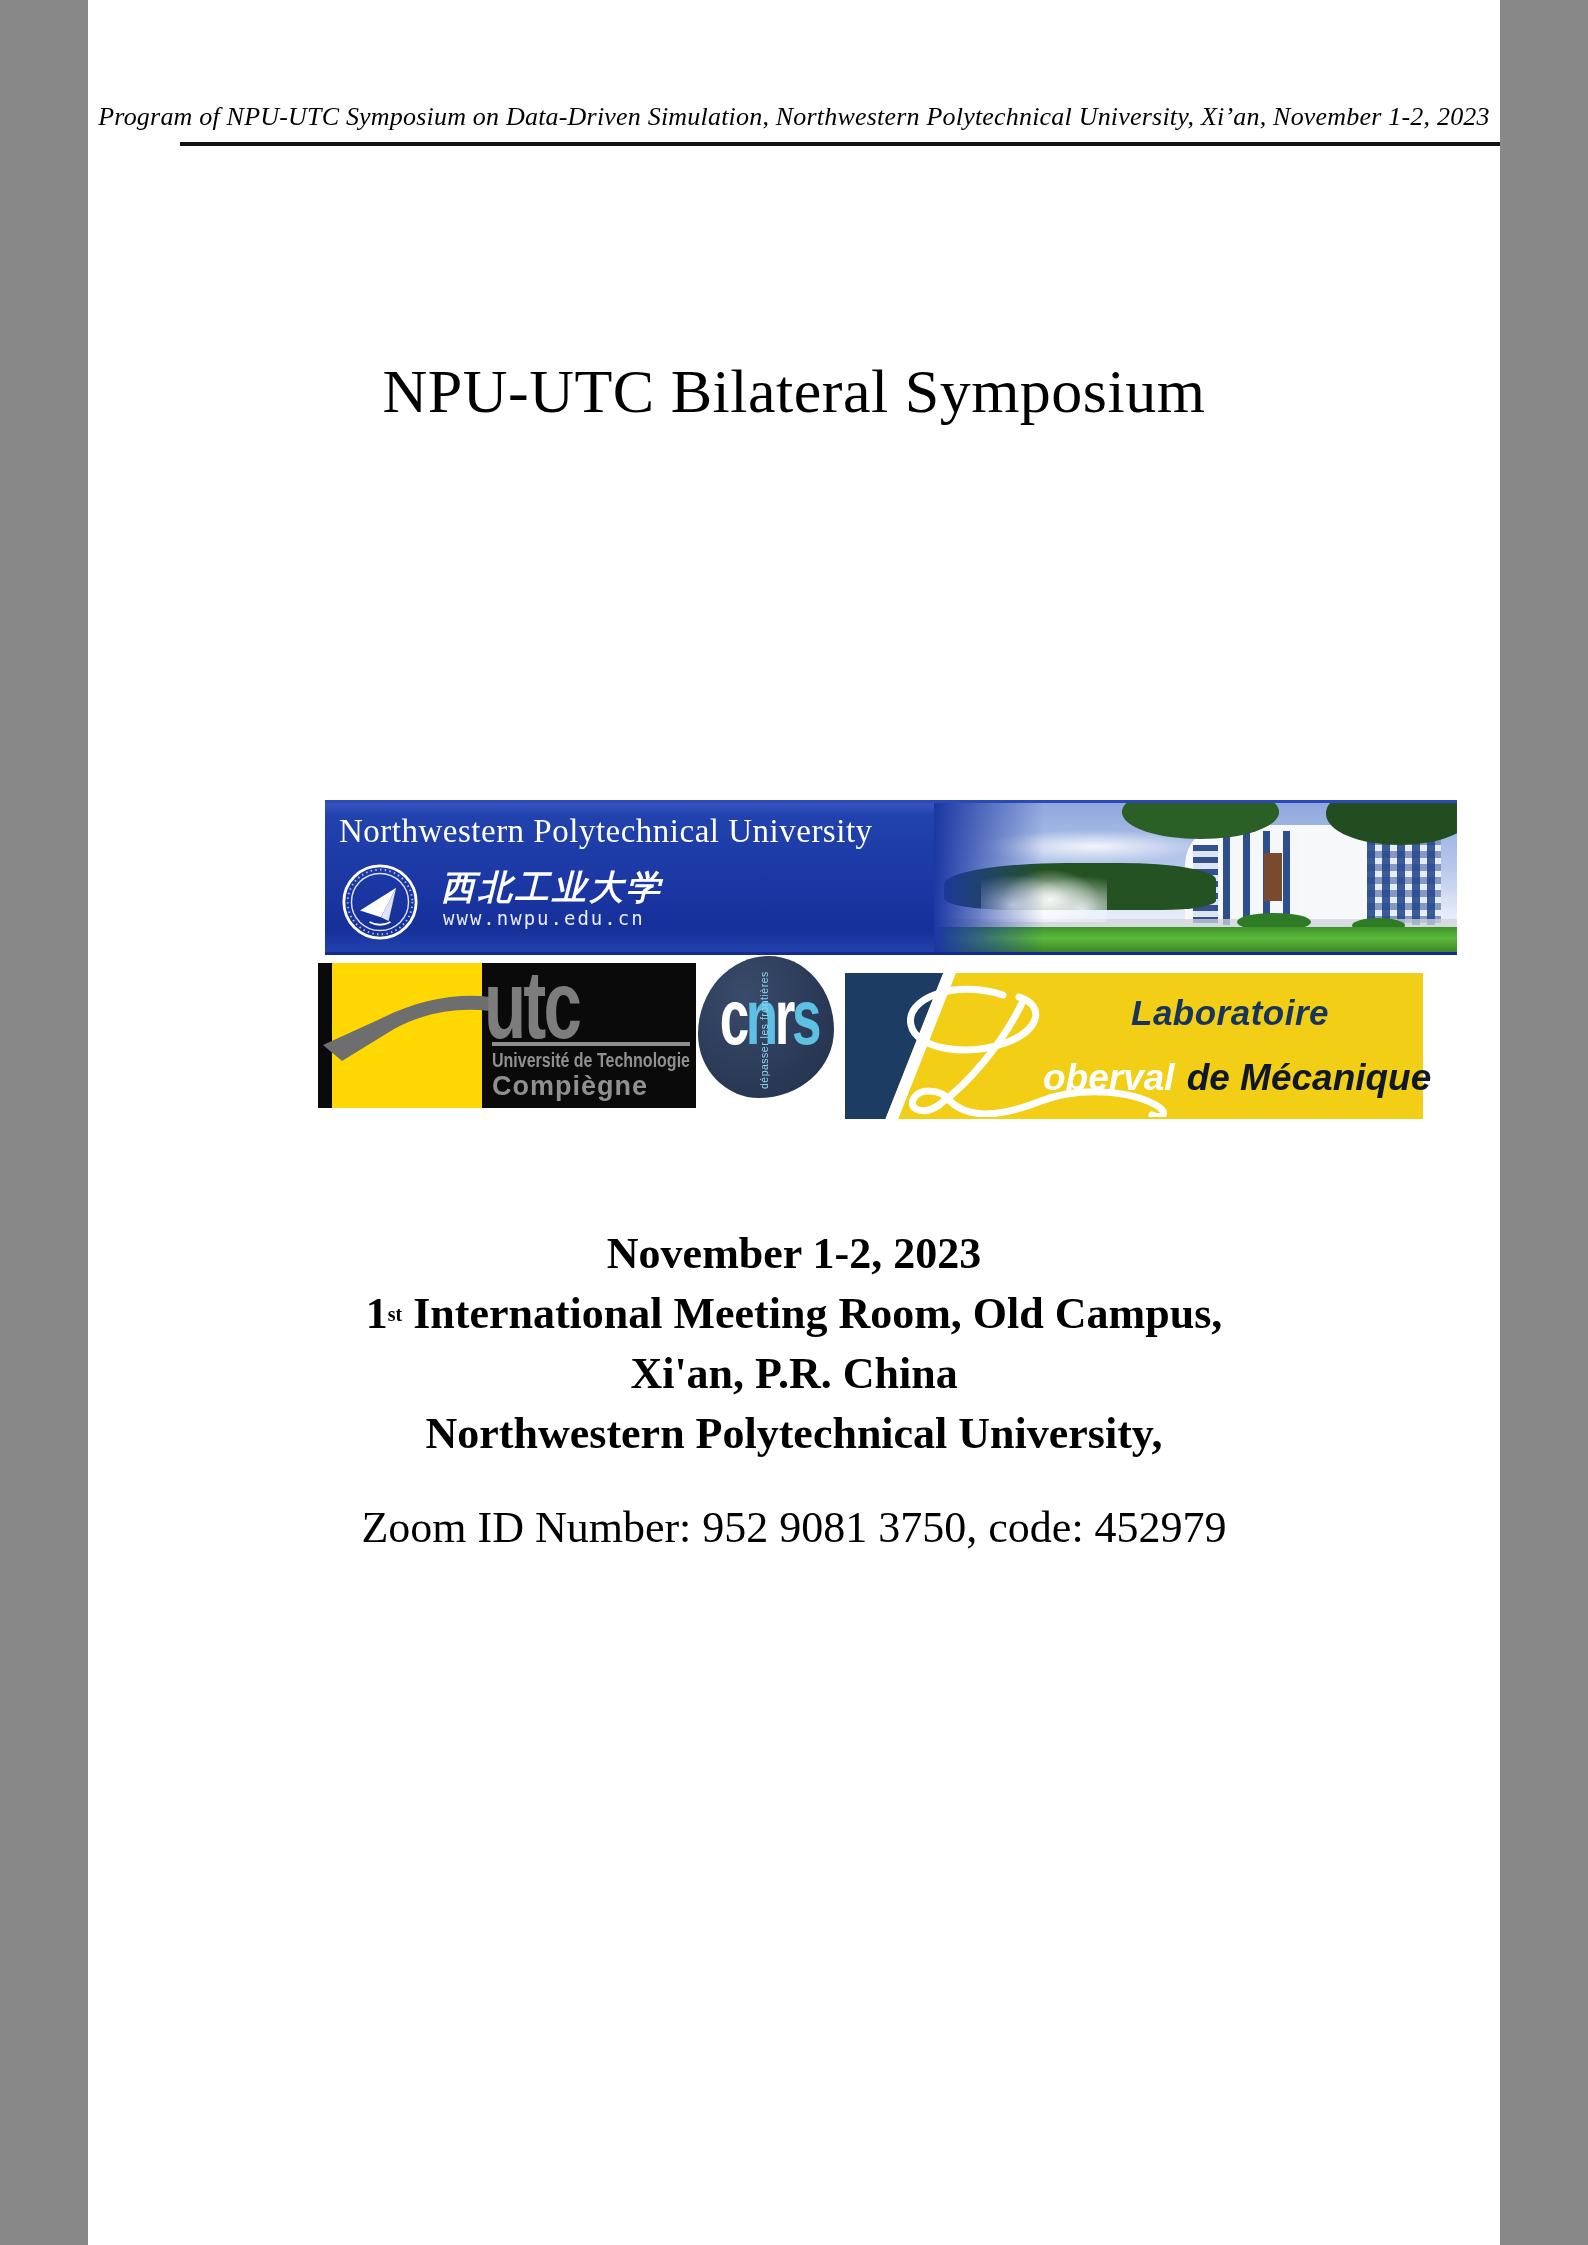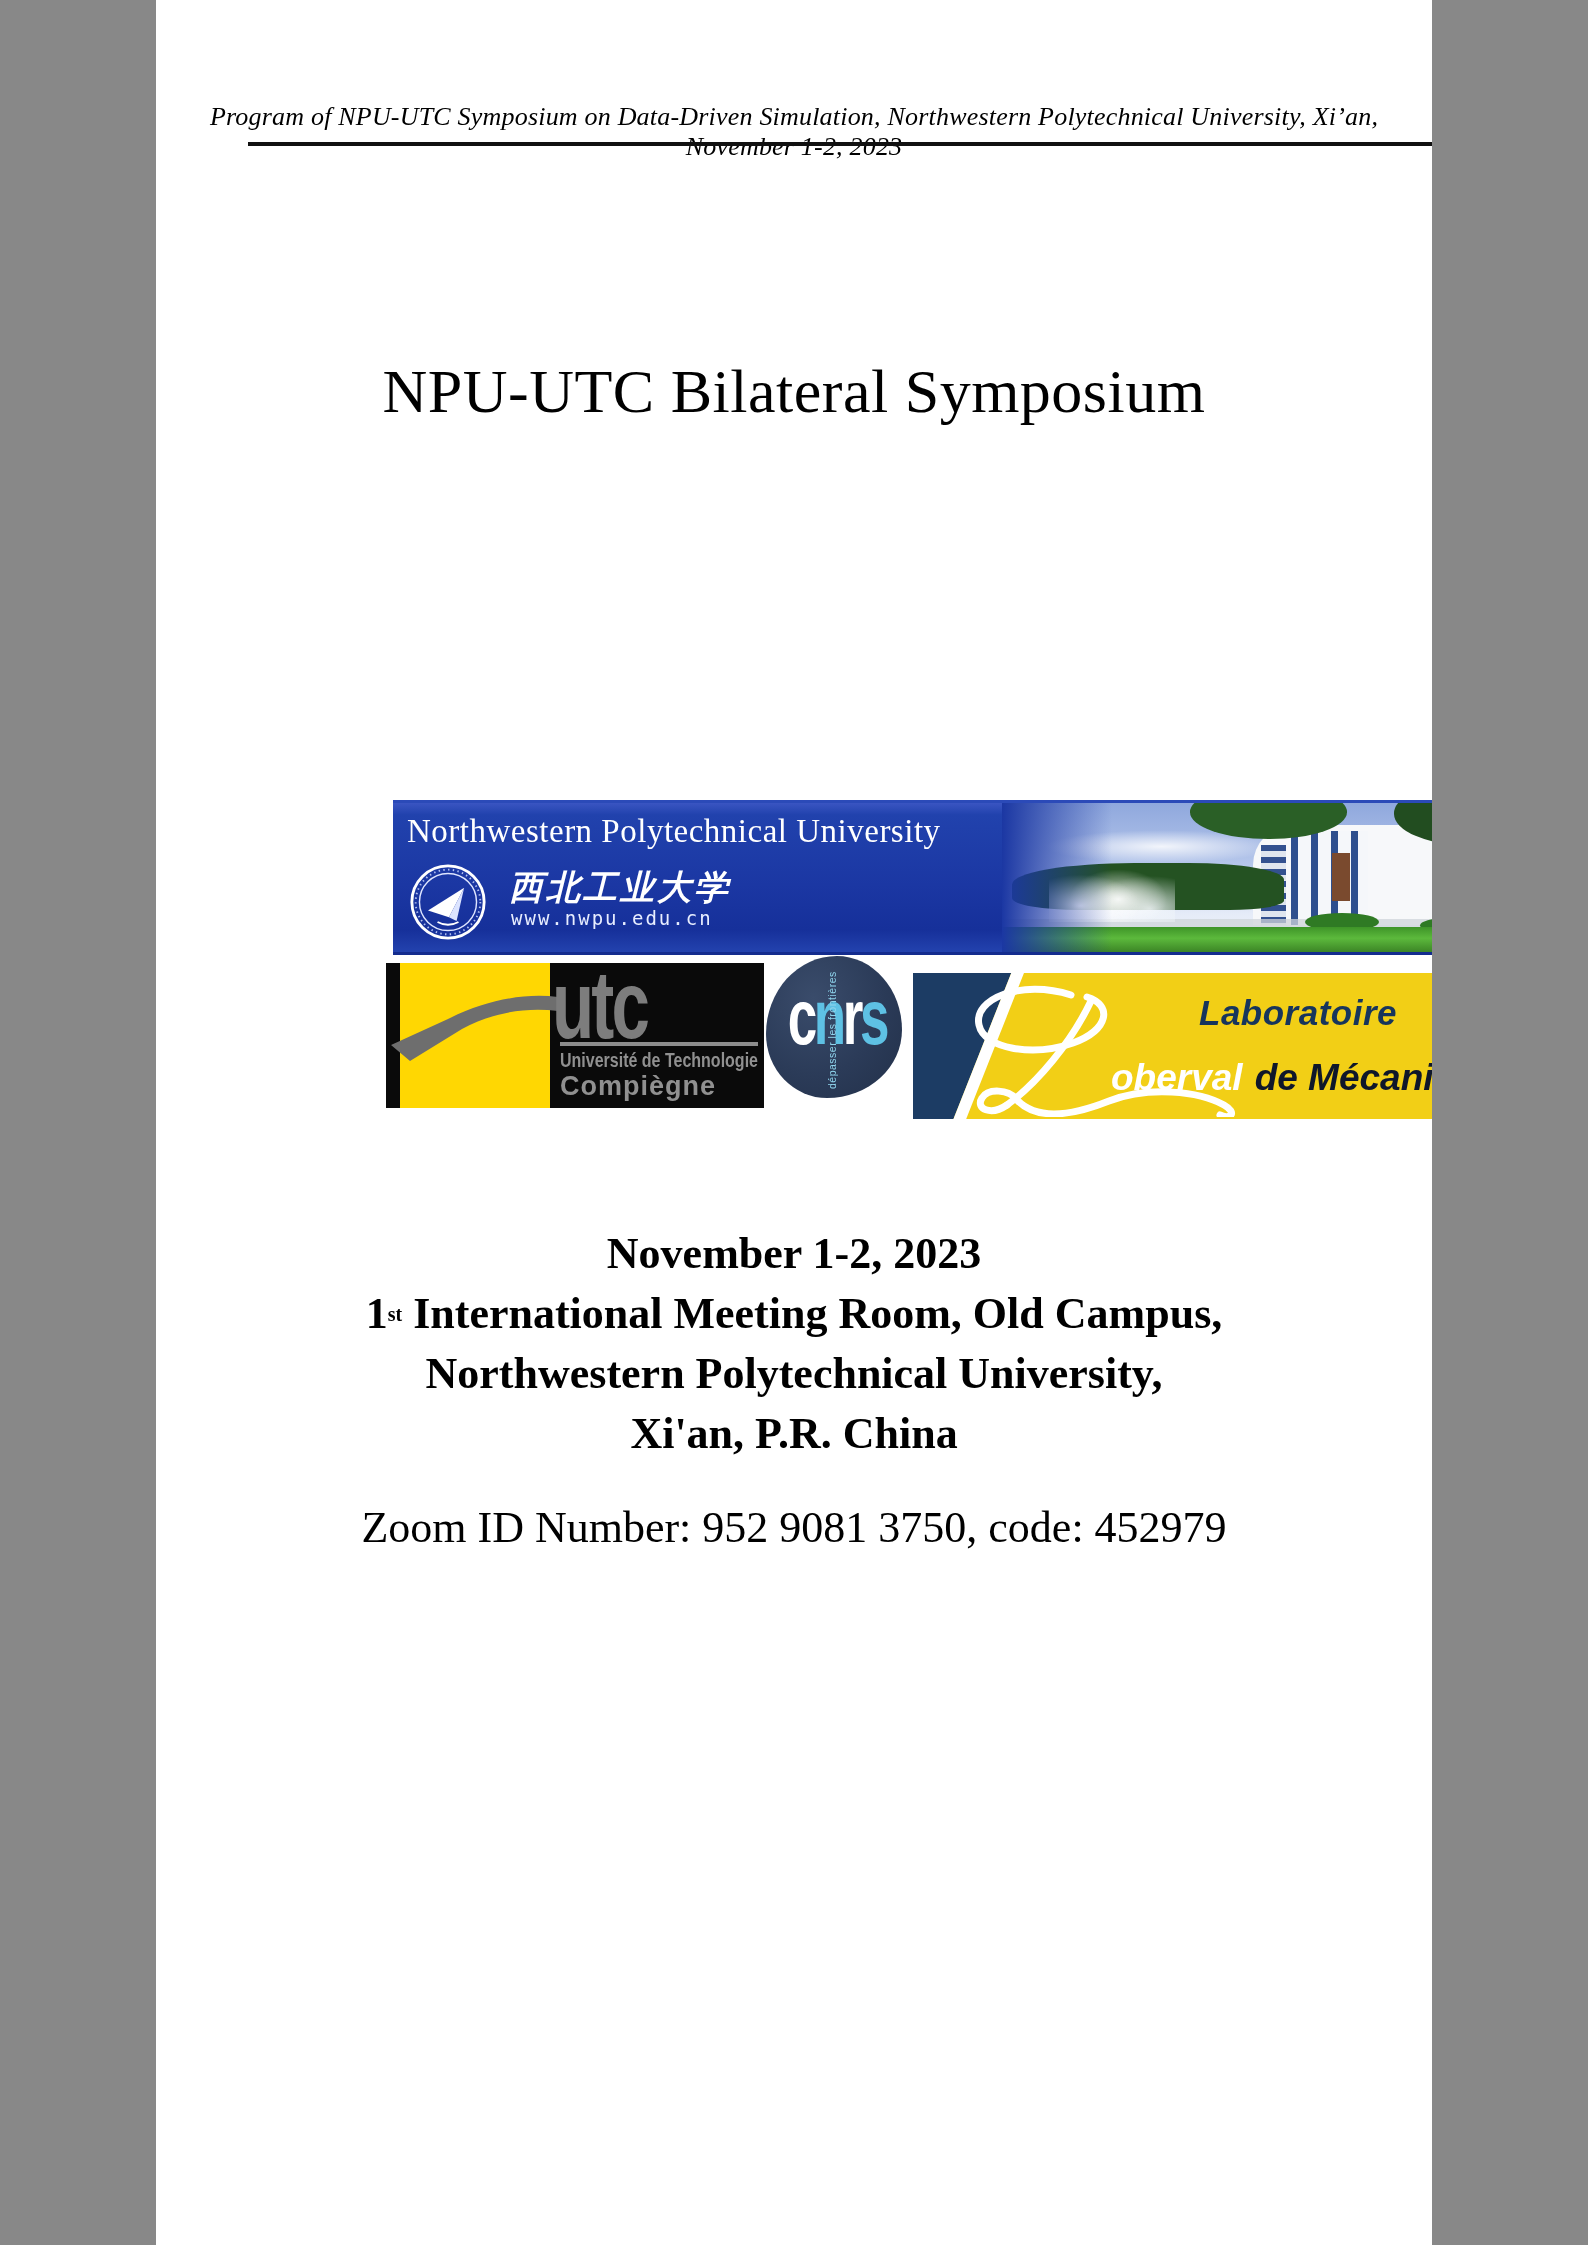--- a/index.html
+++ b/index.html
@@ -1,17 +1,17 @@
 <!DOCTYPE html>
 <html><head>
 <meta charset="utf-8">
 <style>
   html,body { margin:0; padding:0; background:#888; }
   .page {
-    position:relative; width:1276px; height:2245px; background:#ffffff;
+    position:relative; width:1412px; height:2245px; background:#ffffff;
     margin:0 auto; font-family:"Liberation Serif", serif; color:#000; overflow:hidden;
   }
 
   
   .hdr-text {
     position:absolute; top:102px; left:0; width:100%;
     text-align:center; font-style:italic; font-size:26px; letter-spacing:0.2px;
   }
   .hdr-rule { position:absolute; top:142px; left:92px; width:1395px; height:4px; background:#111; }
 
@@ -218,19 +218,19 @@
     </svg>
     <div class="rob-word1">Laboratoire</div>
     <div class="rob-line2">
       <span class="w">oberval</span><span class="n">de Mécanique</span>
     </div>
   </div>
 
   <div class="details">
     <div>November 1-2, 2023</div>
     <div><span>1</span><sup>st</sup><span> International Meeting Room, Old Campus,</span></div>
+    <div>Xi'an, P.R. China</div>
     <div>Northwestern Polytechnical University,</div>
-    <div>Xi'an, P.R. China</div>
   </div>
 
   <div class="zoomline">Zoom ID Number: 952 9081 3750, code: 452979</div>
 
 </div>
 
 </body></html>

